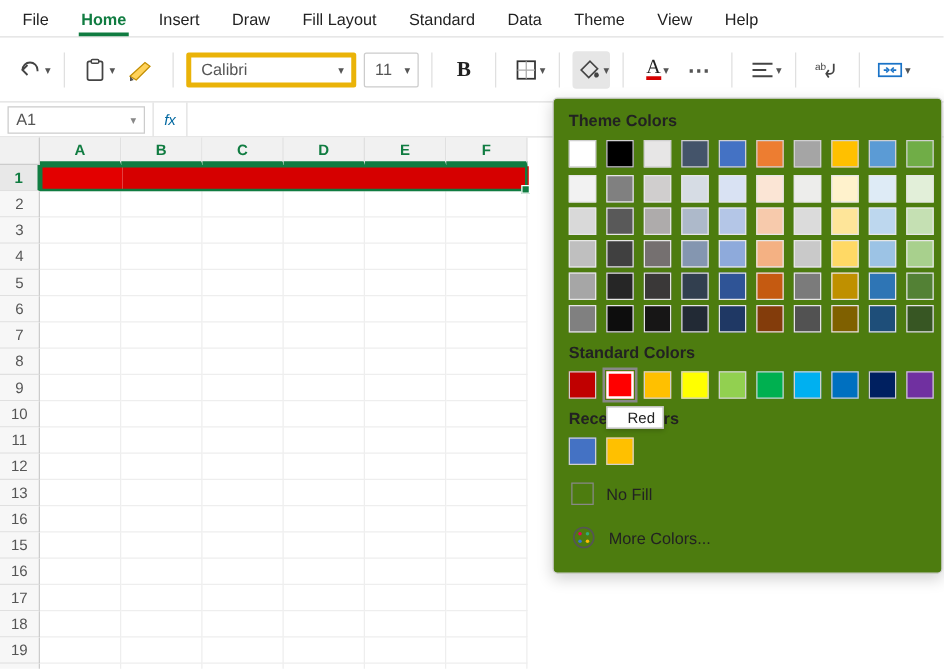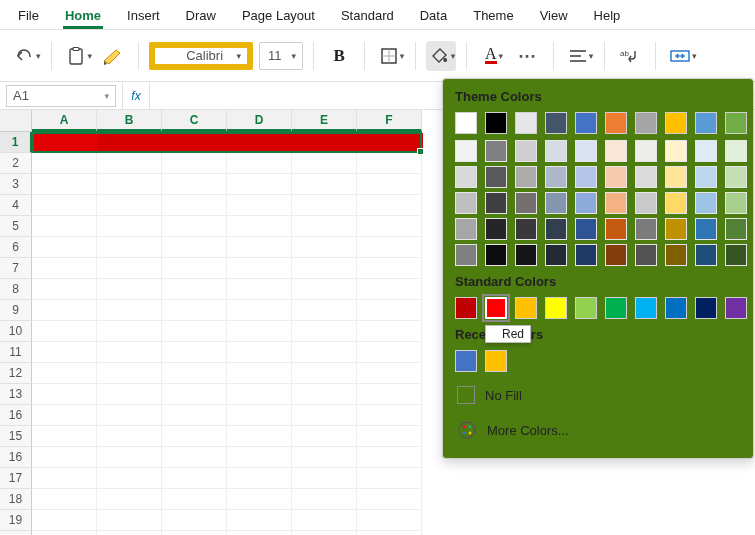--- a/index.html
+++ b/index.html
@@ -5,21 +5,21 @@
 * { box-sizing: border-box; margin: 0; padding: 0; font-family: "Segoe UI", Arial, sans-serif; }
 body { background: #fff; width: 755px; height: 535px; overflow: hidden; font-size: 13px; color: #222; }
 .ribbon-tabs { display: flex; gap: 22px; padding: 4px 4px 0 16px; height: 30px; border-bottom: 1px solid #e0e0e0; }
 .ribbon-tabs .tab { padding: 4px 2px; cursor: pointer; }
 .ribbon-tabs .tab.active { font-weight: 700; color: #107c41; border-bottom: 3px solid #107c41; }
 .ribbon-row { display:flex; align-items:center; gap:6px; padding:8px 10px; height:52px; border-bottom:1px solid #e0e0e0; }
 .rbtn { display:flex; align-items:center; justify-content:center; height:30px; min-width:30px; padding:0 4px; border-radius:3px; cursor:pointer; position:relative; }
 .rbtn.split { padding-right:0; }
 .rbtn .chev { margin-left:2px; font-size:9px; color:#555; }
 .vr { width:1px; height:28px; background:#e0e0e0; margin:0 4px;}
-.font-sel { height:28px; border:6px solid #eab308; padding:0 24px 0 8px; width:104px; display:flex; align-items:center; position:relative; border-radius:2px; color:#555;justify-content:flex-end;}
+.font-sel { height:28px; border:4px solid #eab308; padding:0 24px 0 8px; width:136px; display:flex; align-items:center; position:relative; border-radius:2px; color:#555;}
 .font-sel .chev, .size-sel .chev { position:absolute; right:6px; font-size:9px; color:#555;}
 .size-sel { height:28px; border:1px solid #ccc; padding:0 22px 0 8px; width:44px; display:flex; align-items:center; position:relative; border-radius:2px; color:#555;}
 .bold-B { font-weight:700; font-size:17px; font-family:"Times New Roman",serif;}
 .ellipsis-dots { font-size:18px; letter-spacing:2px; color:#555; font-weight:700;}
 .fxbar { display:flex; align-items:center; height:28px; border-bottom:1px solid #e0e0e0; color:#555;}
 .namebox { width:110px; height:22px; border:1px solid #ccc; margin:0 6px 0 6px; display:flex; align-items:center; padding:0 6px; justify-content:space-between;}
 .namebox .chev { font-size:9px; color:#888;}
 .fx-label { width:28px; display:flex; align-items:center; justify-content:center; border-left:1px solid #e0e0e0; border-right:1px solid #e0e0e0; height:100%; font-style:italic; color:#0369a1; font-size:12px;}
 .fx-input { flex:1; height:100%; padding:0 6px;}
 .grid-area { display:flex; height:calc(535px - 30px - 52px - 28px);}
@@ -51,21 +51,21 @@
 svg { display:block; }
 </style>
 </head>
 <body>
 
 <div class="ribbon-tabs">
   <div class="tab">File</div>
   <div class="tab active">Home</div>
   <div class="tab">Insert</div>
   <div class="tab">Draw</div>
-  <div class="tab">Page Layout</div>
+  <div class="tab">Fill Layout</div>
   <div class="tab">Standard</div>
   <div class="tab">Data</div>
   <div class="tab">Theme</div>
   <div class="tab">View</div>
   <div class="tab">Help</div>
 </div>
 
 <div class="ribbon-row">
   <div class="rbtn split">
     <svg width="20" height="18" viewBox="0 0 20 18">

